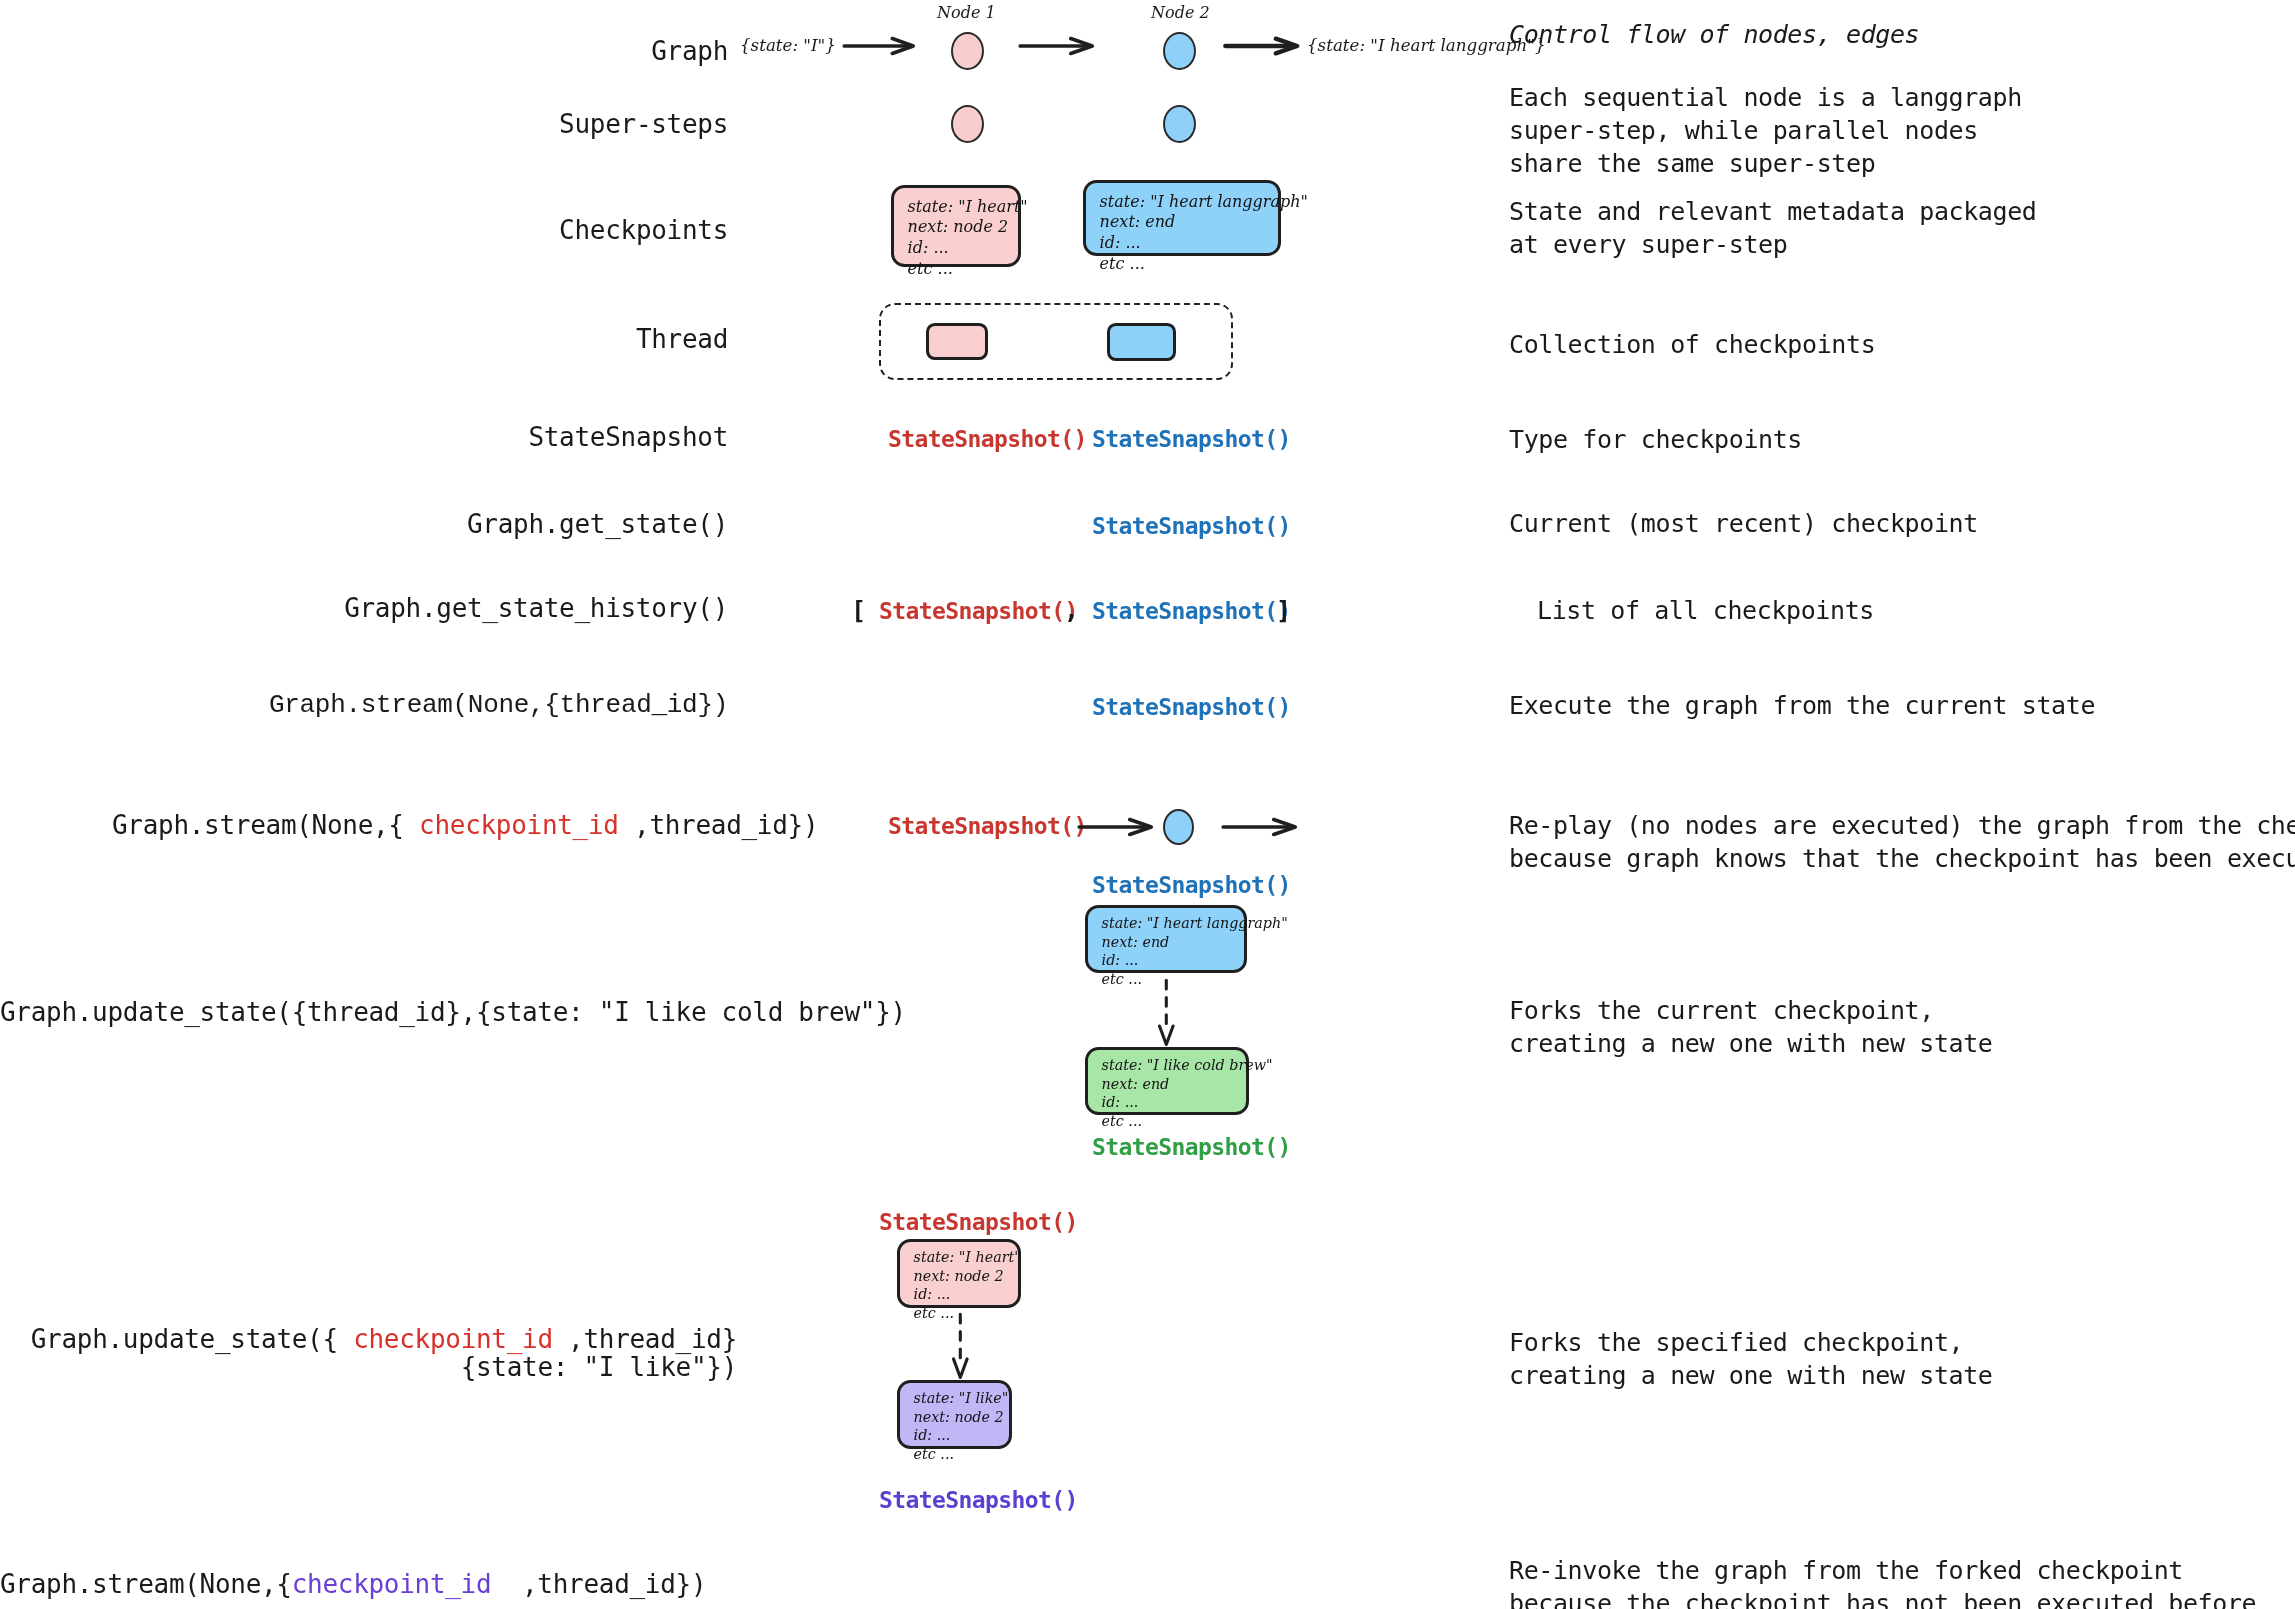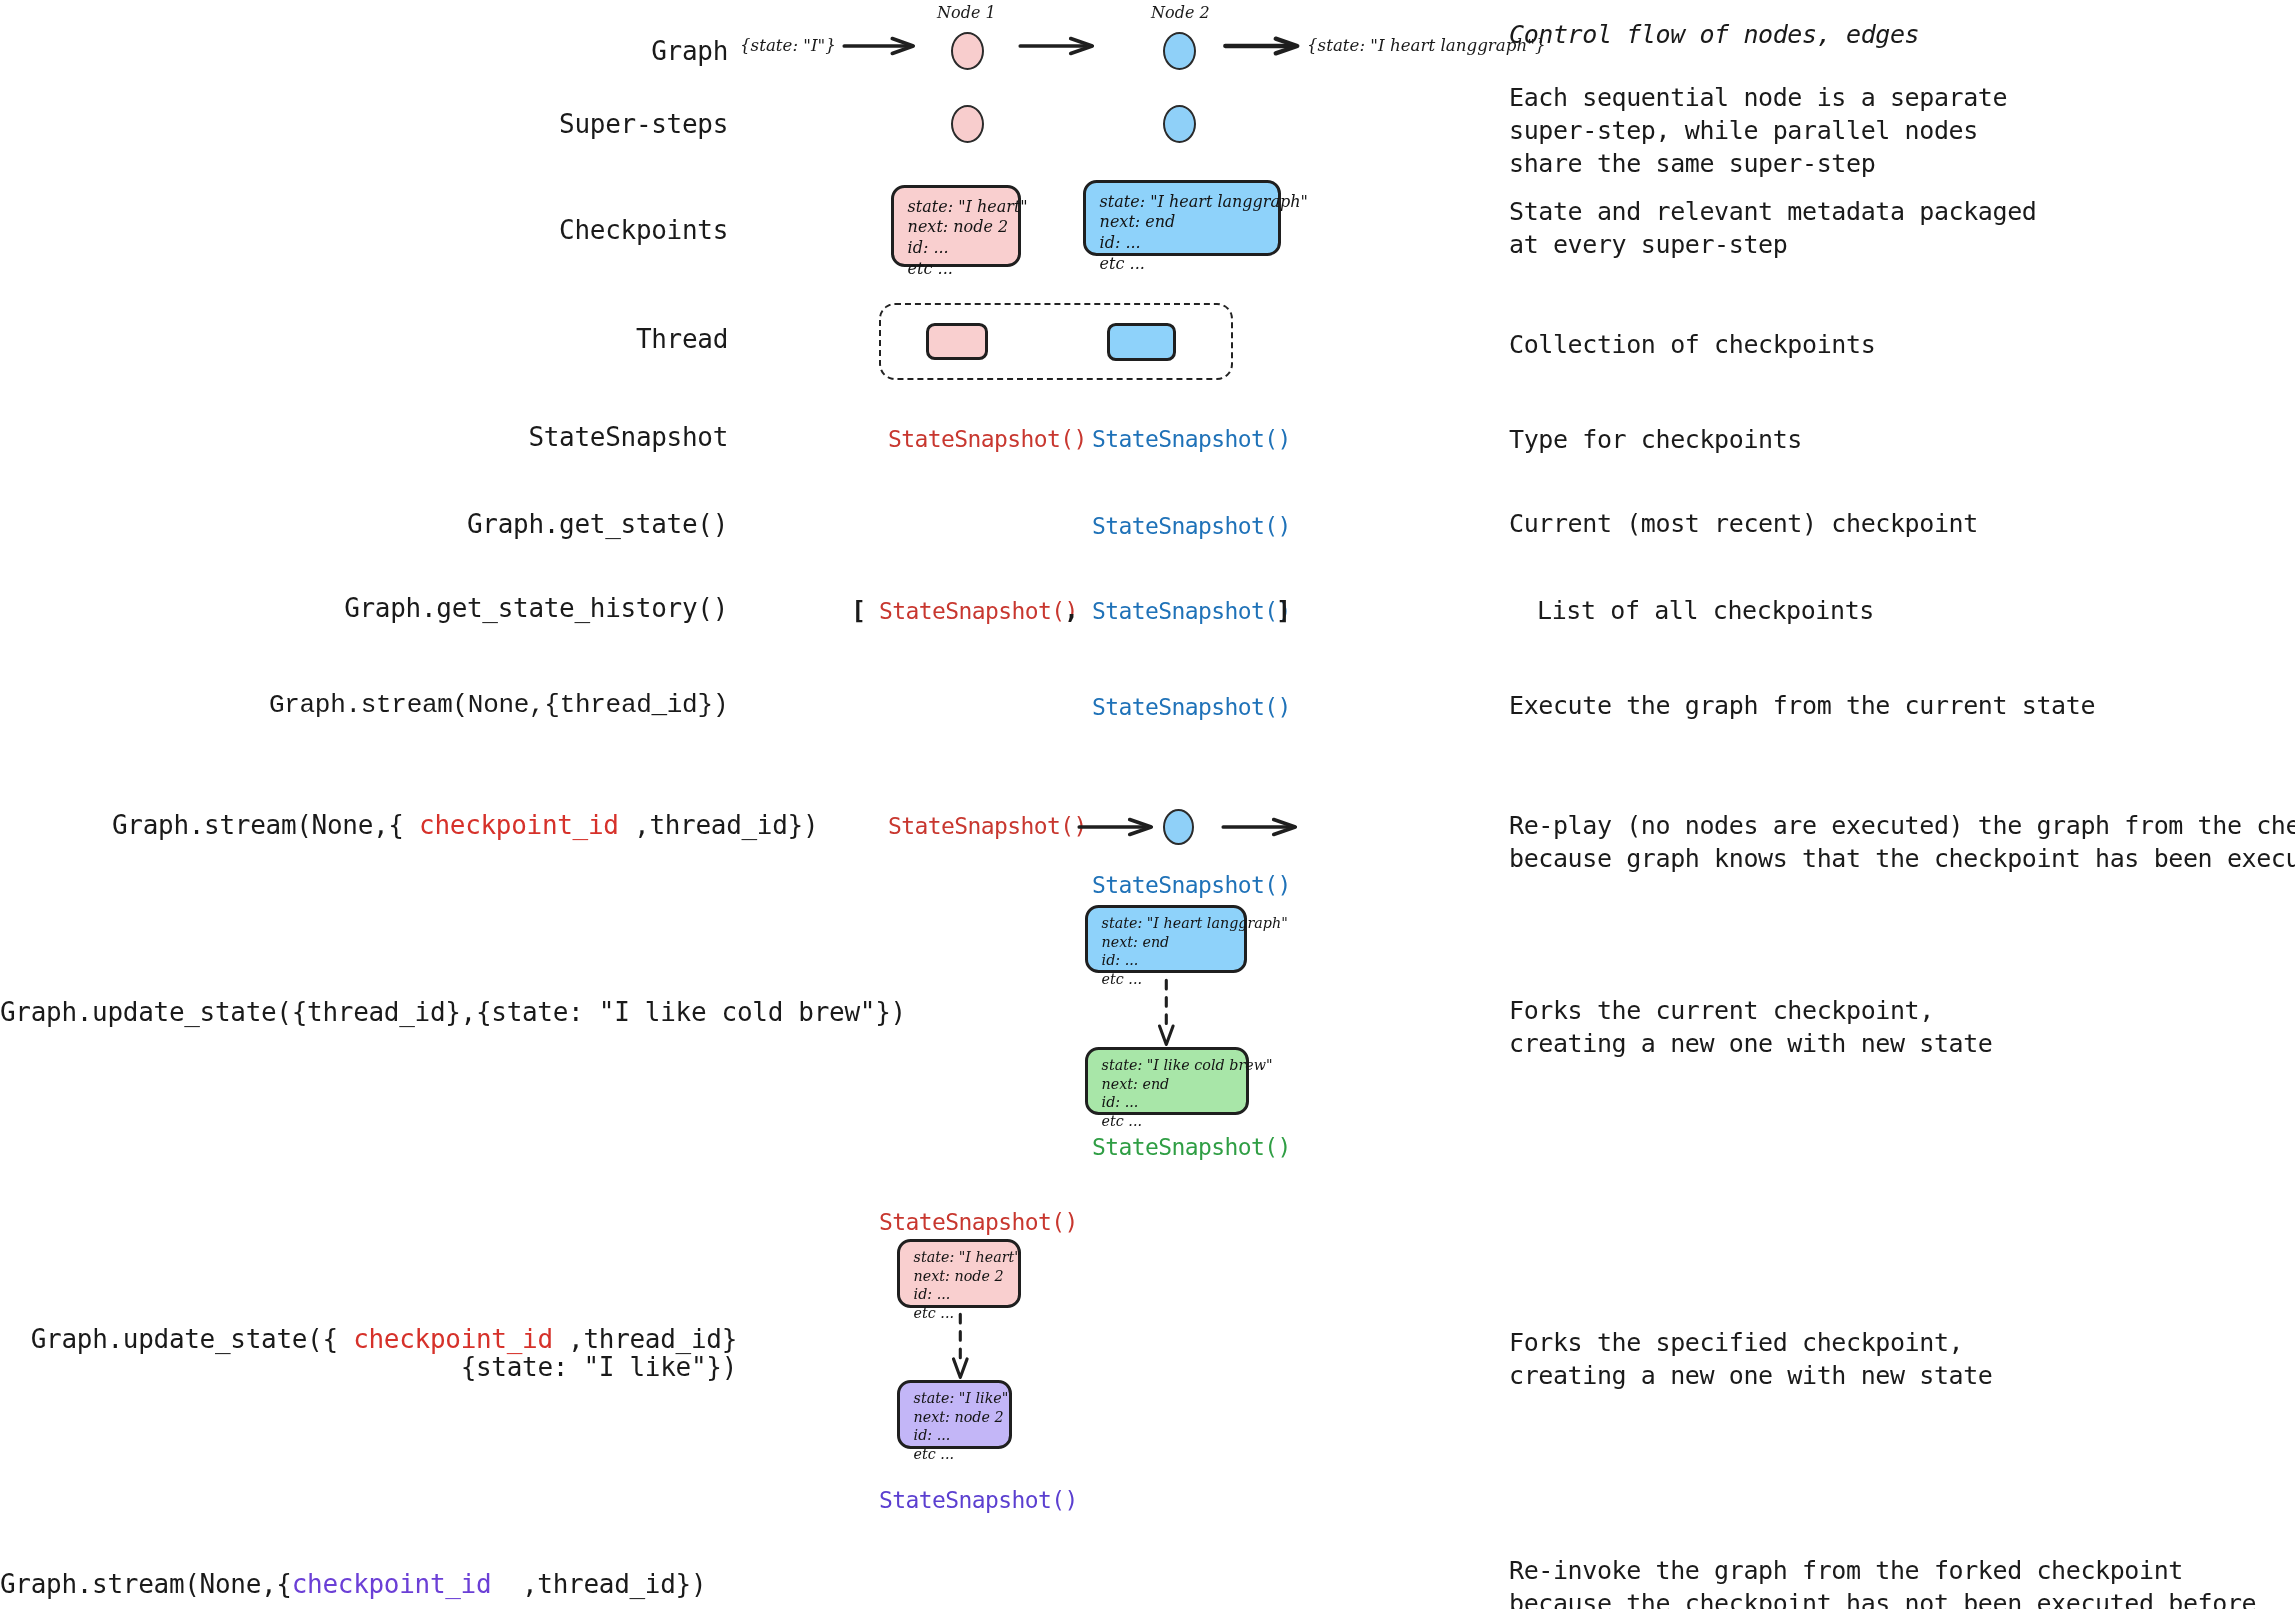--- a/index.html
+++ b/index.html
@@ -41,21 +41,21 @@
   
   .tok-red{color:#d6312a;}
   .tok-purple{color:#6b3fd6;}
 
   
   .snap{
     font-family:"DejaVu Sans Mono", monospace;
     font-size:23px;
     letter-spacing:-0.6px;
     white-space:pre;
-    font-weight:400;
+    font-weight:700;
   }
   .snap.red{color:#c8372f;}
   .snap.blue{color:#1f72b8;}
   .snap.green{color:#2f9e44;}
   .snap.purple{color:#5b3fd0;}
   .brk{
     font-family:"DejaVu Sans Mono", monospace;
     font-size:25px;
     color:#1a1a1a;
     font-weight:700;
@@ -149,21 +149,21 @@
 
   <div class="abs hand" style="left:1307px;top:35px;">{state: "I heart langgraph"}</div>
 
   <div class="abs desc" style="left:1509px;top:18px;font-style:italic;">Control flow of nodes, edges</div>
 
   <div class="abs rowlabel" style="left:418px;top:108px;width:310px;">Super-steps</div>
 
   <div class="abs node pink" style="left:951px;top:105px;width:33px;height:38px;"></div>
   <div class="abs node blue" style="left:1163px;top:105px;width:33px;height:38px;"></div>
 
-  <div class="abs desc" style="left:1509px;top:81px;">Each sequential node is a separate
+  <div class="abs desc" style="left:1509px;top:81px;">Each sequential node is a langgraph
 super-step, while parallel nodes
 share the same super-step</div>
 
   <div class="abs rowlabel" style="left:418px;top:214px;width:310px;">Checkpoints</div>
 
   <div class="abs card pink" style="left:891px;top:185px;width:130px;height:82px;">
     <div class="ln">state: "I heart"</div>
     <div class="ln">next: node 2</div>
     <div class="ln">id: ...</div>
     <div class="ln">etc ...</div>

